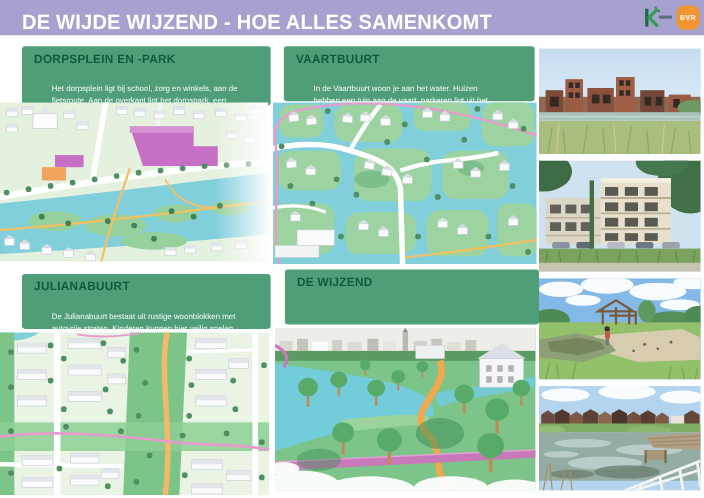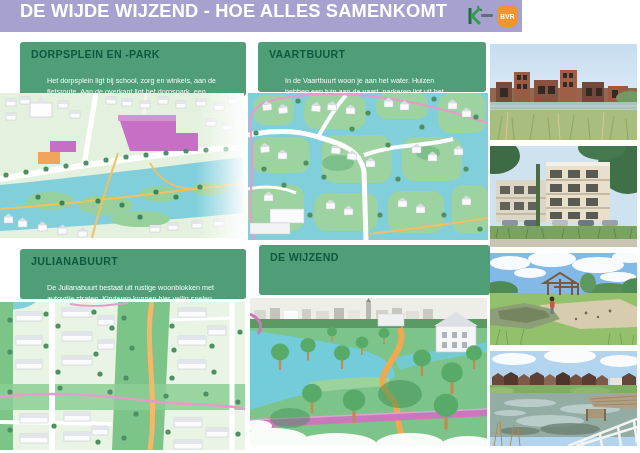--- a/index.html
+++ b/index.html
@@ -1,21 +1,21 @@
 <!DOCTYPE html>
 <html style="--header_bg: #a7a1cf; --panel_bg: #4f9e78; --panel_title: #0e5a3e; --panel_text: #f4faf6; --bvr_orange: #f0952f; --logo_green: #2f9e4f; --water: #82cfdc; --grass_light: #e3f1de; --grass_mid: #8ccf94; --route_pink: #e59bcb; --path_orange: #f2b45f; --accent_magenta: #c76fc5;"><head>
 <meta charset="utf-8">
 <style>
   html,body{margin:0;padding:0;background:#ffffff;}
   body{width:640px;height:453px;font-family:"Liberation Sans",sans-serif;}
   .poster{position:relative;width:640px;height:453px;background:#fff;overflow:hidden;}
 
   
-  .topbar{position:absolute;left:0;top:0;width:522px;height:32px;
-          background:var(--header_bg,#a7a1cf);display:flex;align-items:flex-start;}
+  .topbar{position:absolute;left:0;top:0;width:640px;height:32px;
+          background:var(--header_bg,#a7a1cf);display:flex;align-items:flex-end;}
   .topbar h1{margin:0 0 0 20px;font-size:19px;font-weight:bold;color:#ffffff;
              letter-spacing:.2px;transform:scaleX(.96);transform-origin:left center;white-space:nowrap;}
   .logos{position:absolute;right:4px;top:0;height:32px;display:flex;align-items:center;gap:3px;}
   .logo-k{width:28px;height:24px;position:relative;}
   .logo-k-text{position:absolute;left:15px;top:10px;width:12px;height:2.5px;
                background:rgba(35,70,55,.55);border-radius:1px;}
   .logo-bvr{width:21px;height:22px;background:var(--bvr_orange,#f29433);
             border-radius:7px;display:flex;align-items:center;justify-content:center;}
   .logo-bvr span{color:#fff;font-size:6.5px;font-weight:bold;letter-spacing:.3px;}
 

